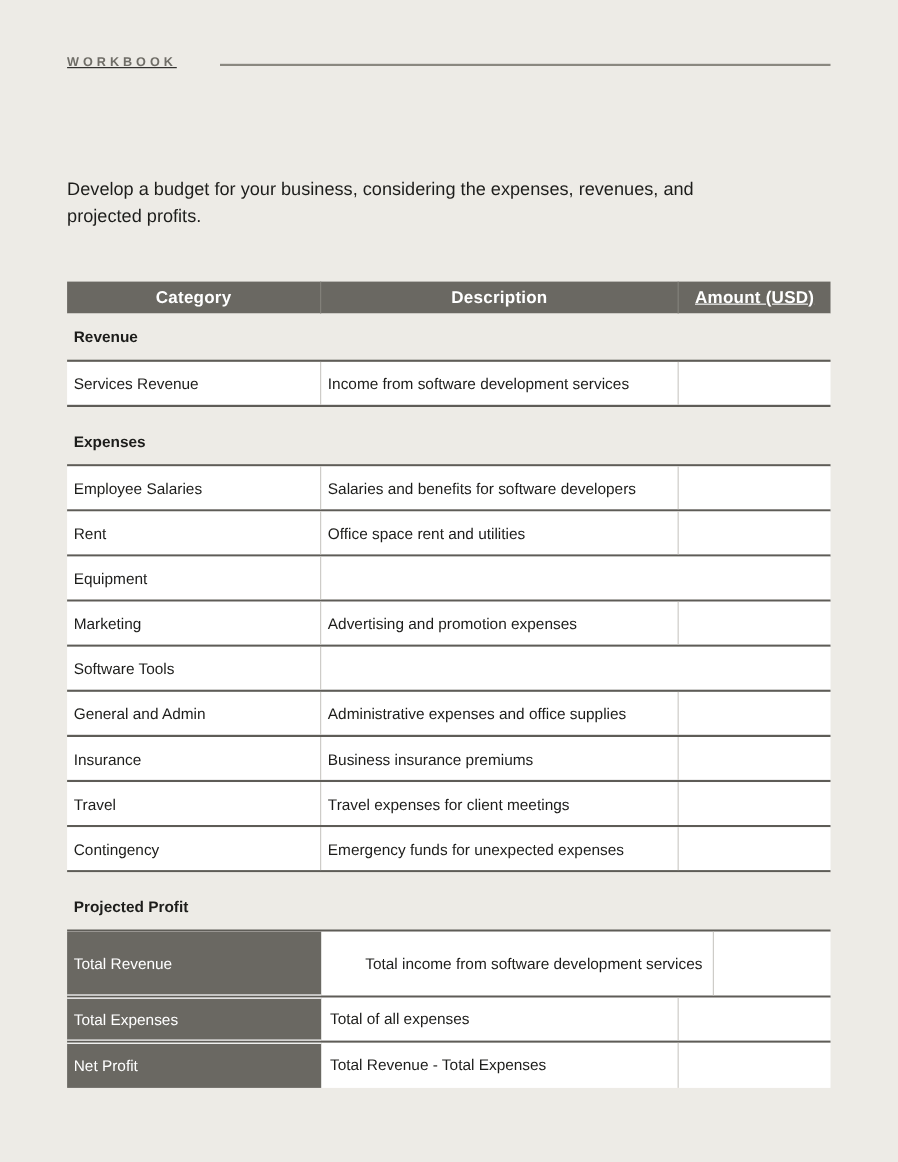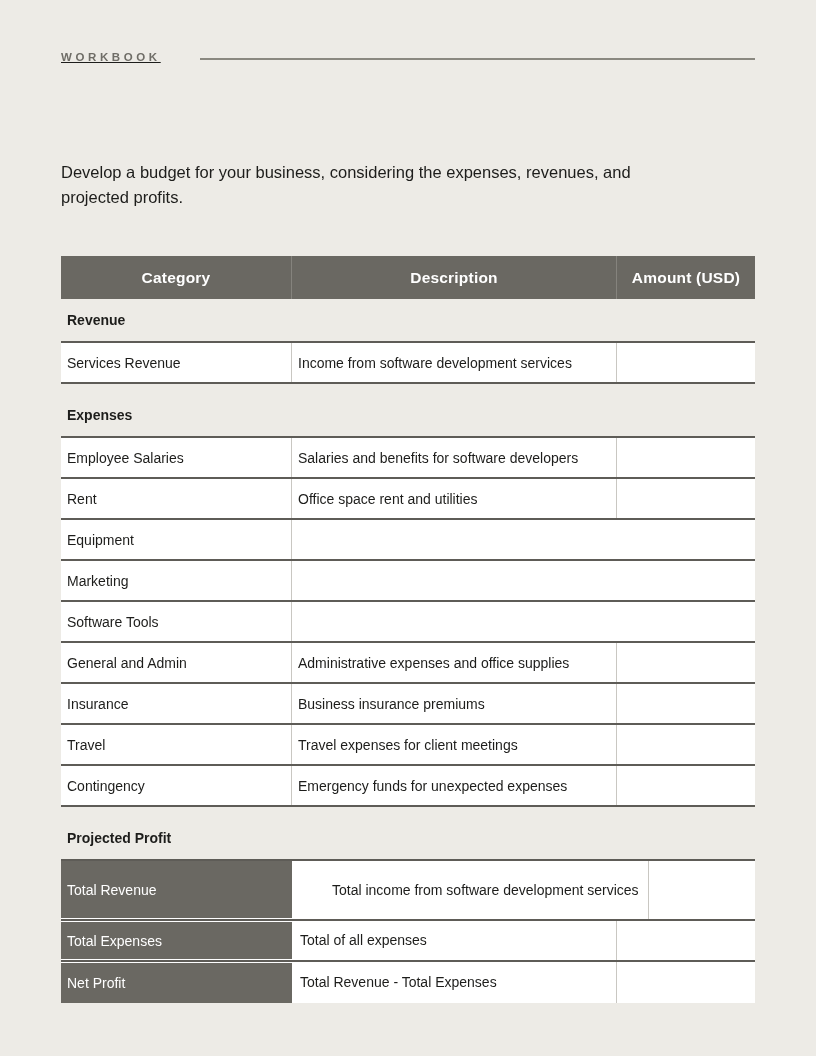--- a/index.html
+++ b/index.html
@@ -68,26 +68,26 @@
   }
 
   .row {
     display: flex;
     width: 100%;
     box-sizing: border-box;
   }
 
   .col-category { width: 231px; flex: 0 0 231px; box-sizing: border-box; }
   .col-description { width: 325px; flex: 0 0 325px; box-sizing: border-box; }
-  .col-amount { width: 138px; flex: 0 0 138px; box-sizing: border-box; }
+  .col-amount { width: 138px; flex: 0 0 138px; box-sizing: border-box; text-decoration: underline; }
 
   
   .table-head {
     background: #6a6862;
-    height: 43px;
+    height: 29px;
   }
   .table-head .cell {
     display: flex;
     align-items: center;
     justify-content: center;
     color: #ffffff;
     font-size: 15.5px;
     font-weight: 700;
     letter-spacing: 0.2px;
   }
@@ -221,20 +221,21 @@
       <div class="cell col-category">Rent</div>
       <div class="cell col-description">Office space rent and utilities</div>
       <div class="cell col-amount"></div>
     </div>
     <div class="row data-row">
       <div class="cell col-category">Equipment</div>
       <div class="cell col-amount"></div>
     </div>
     <div class="row data-row">
       <div class="cell col-category">Marketing</div>
+      <div class="cell col-description">Advertising and promotion expenses</div>
       <div class="cell col-amount"></div>
     </div>
     <div class="row data-row">
       <div class="cell col-category">Software Tools</div>
       <div class="cell col-amount"></div>
     </div>
     <div class="row data-row">
       <div class="cell col-category">General and Admin</div>
       <div class="cell col-description">Administrative expenses and office supplies</div>
       <div class="cell col-amount"></div>

